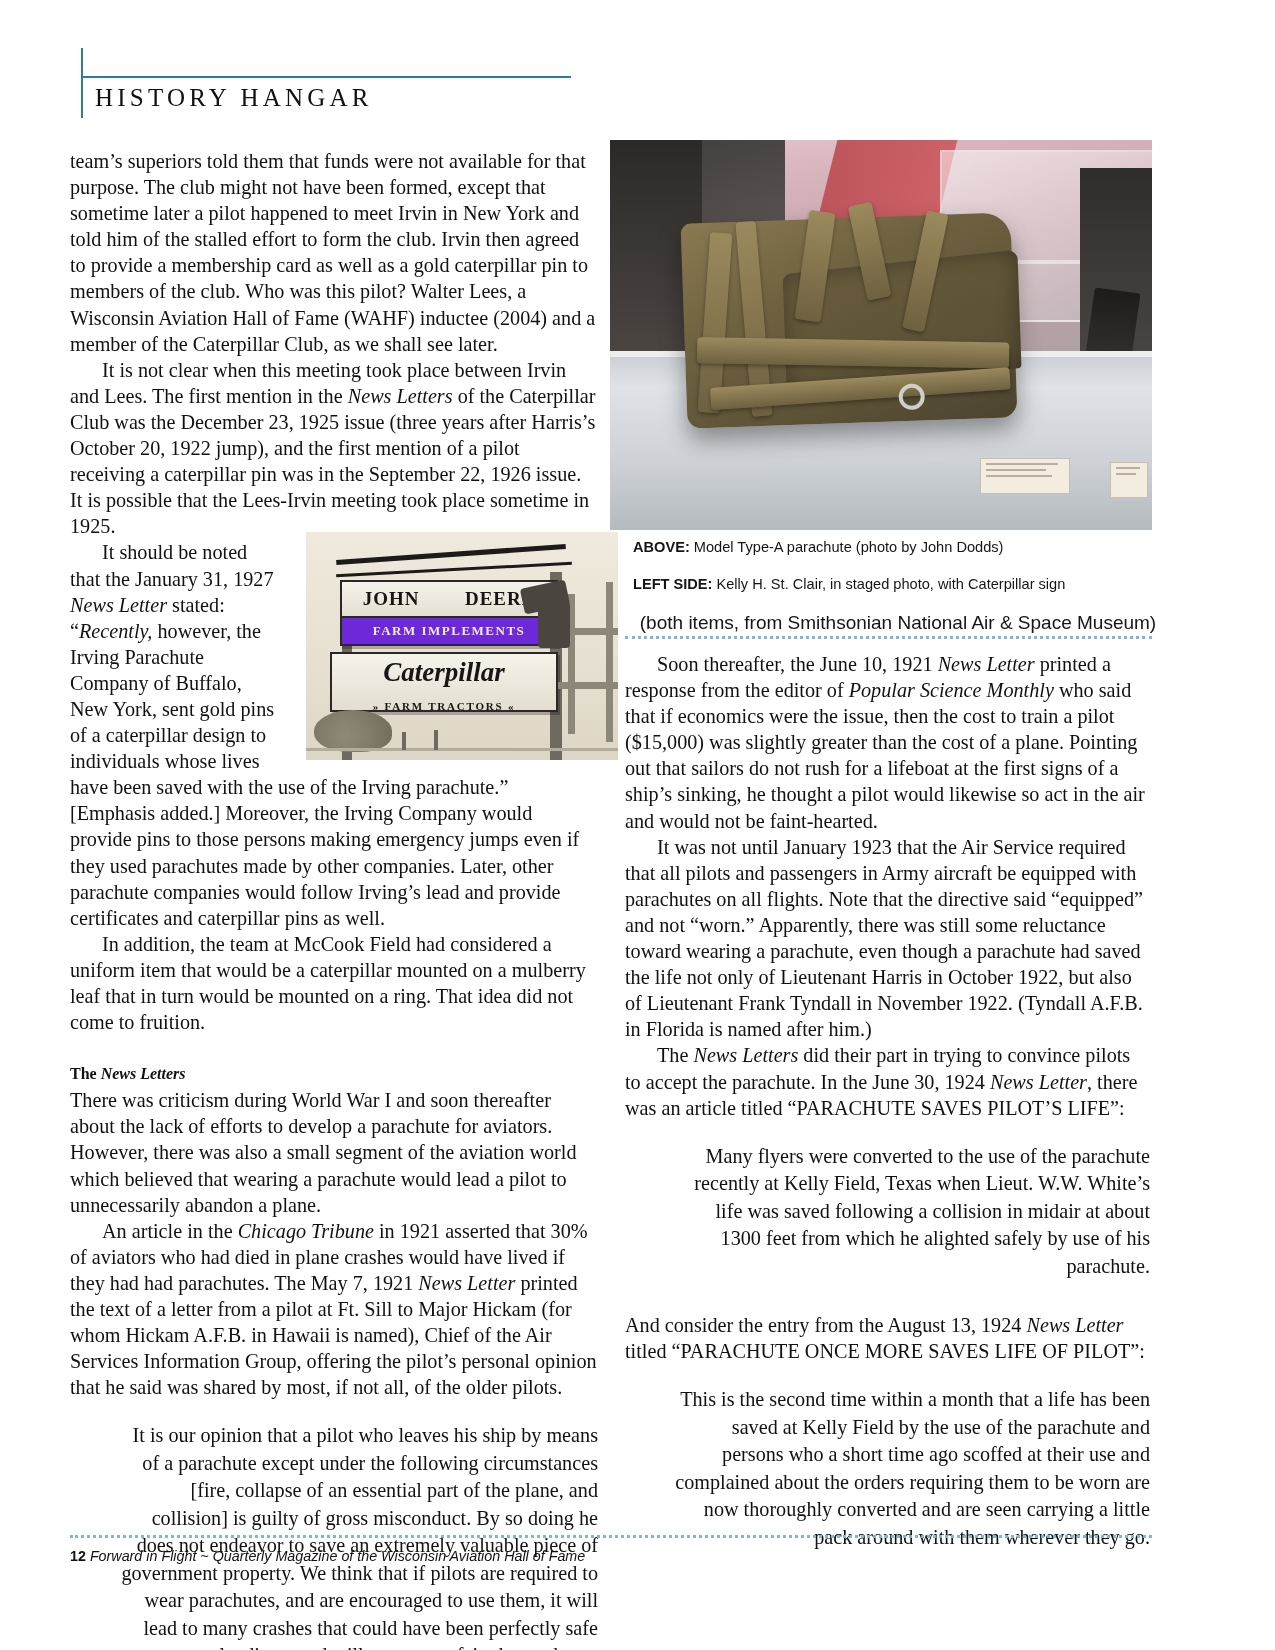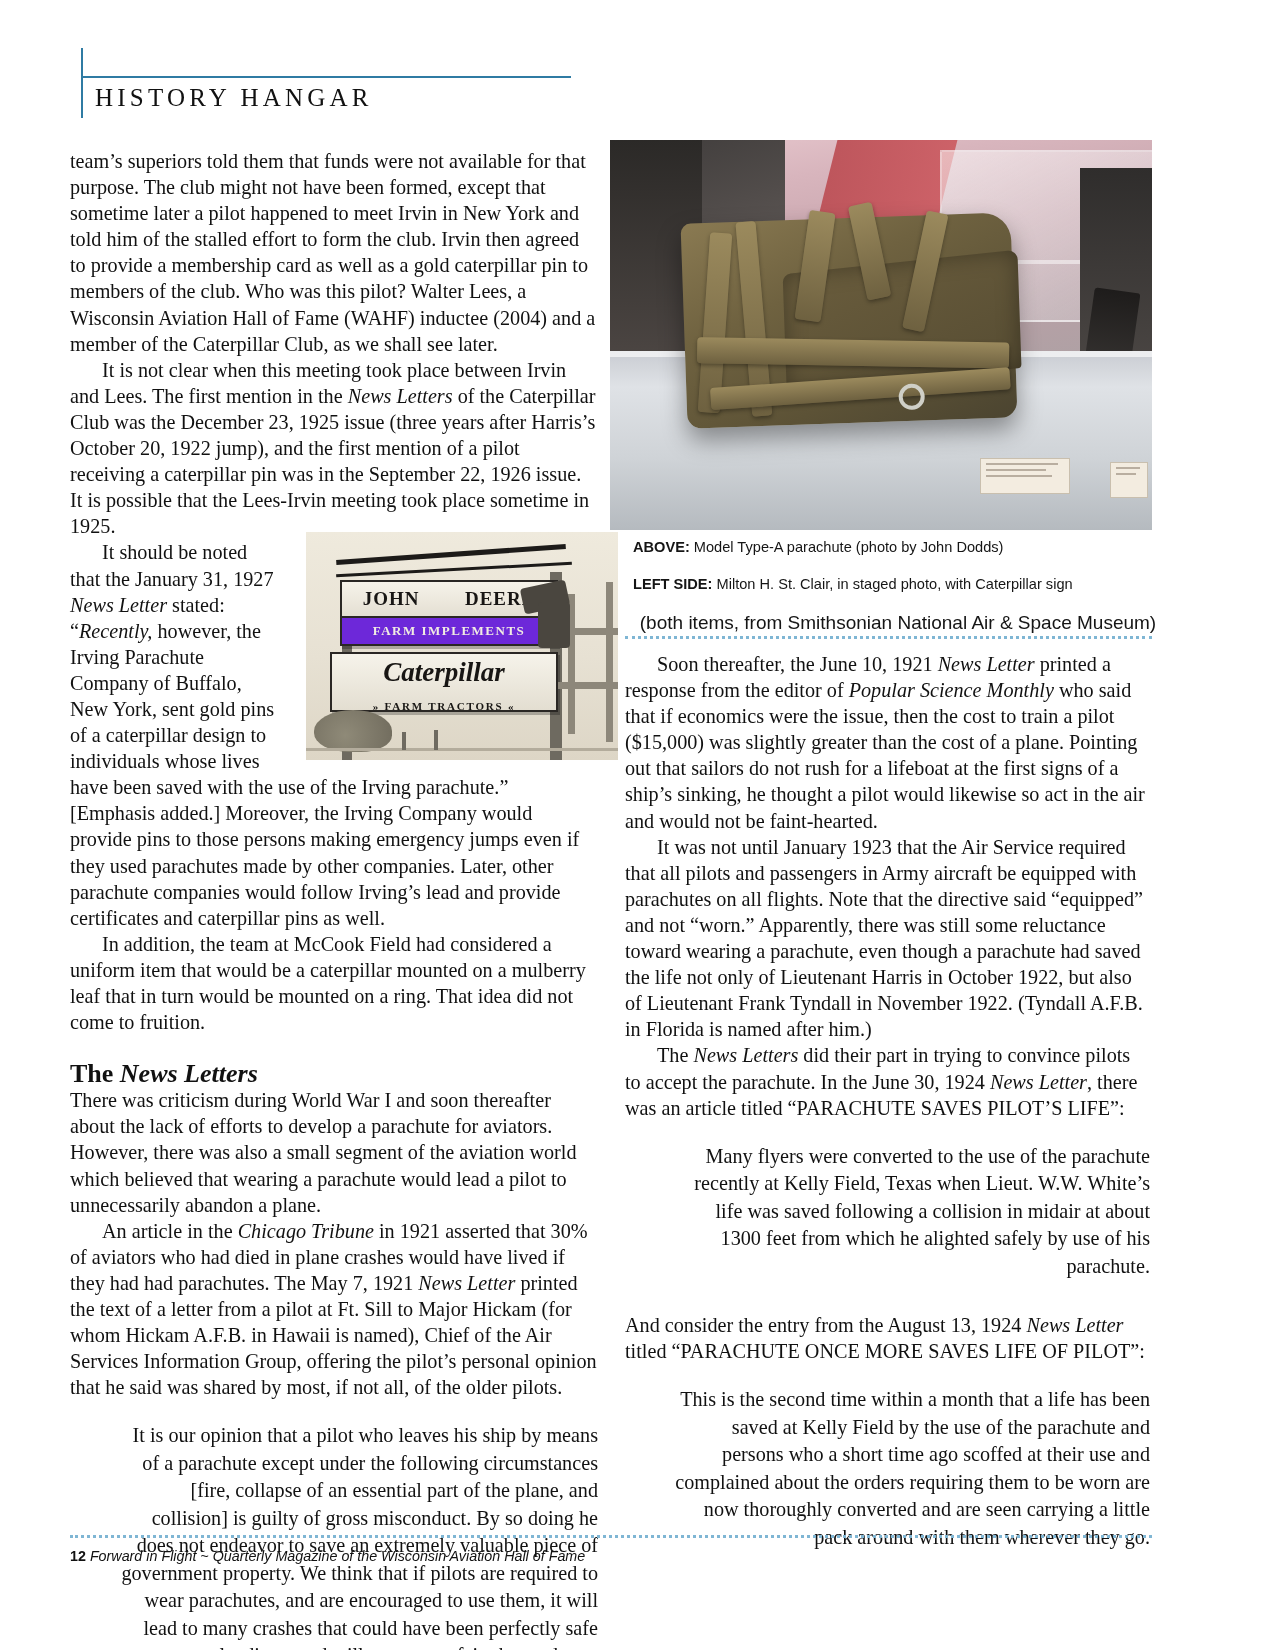--- a/index.html
+++ b/index.html
@@ -72,21 +72,21 @@
     font-size: 20.2px;
     line-height: 26.1px;
     text-align: left;
     font-family: "Liberation Serif", serif;
   }
   p.indent { text-indent: 32px; }
   p.body i { font-style: italic; }
 
   .subhead {
     margin: 0;
-    font-size: 26px;
+    font-size: 16px;
     line-height: 26.1px;
     font-weight: bold;
     padding-top: 26px;
   }
   .subhead i { font-style: italic; }
 
   .blockquote {
     margin: 0;
     padding-left: 48px;
     padding-top: 22px;
@@ -313,21 +313,21 @@
       <span class="line" style="width:24px;"></span>
       <span class="line" style="width:20px;"></span>
     </div>
   </div>
 
   <div class="captions">
     <div class="cap-line">
       <b>ABOVE:</b><span> Model Type-A parachute (photo by John Dodds)</span>
     </div>
     <div class="cap-line">
-      <b>LEFT SIDE:</b><span>  Milton H. St. Clair, in staged photo, with Caterpillar sign</span>
+      <b>LEFT SIDE:</b><span>  Kelly H. St. Clair, in staged photo, with Caterpillar sign</span>
     </div>
     <div class="cap-center">(both items, from Smithsonian National Air &amp; Space Museum)</div>
   </div>
 
   <div class="dotted-rule"></div>
 
   <div class="col-left">
     <p class="body">team’s superiors told them that funds were not available for that purpose. The club might not have been formed, except that sometime later a pilot happened to meet Irvin in New York and told him of the stalled effort to form the club. Irvin then agreed to provide a membership card as well as a gold caterpillar pin to members of the club. Who was this pilot? Walter Lees, a Wisconsin Aviation Hall of Fame (WAHF) inductee (2004) and a member of the Caterpillar Club, as we shall see later.</p>
     <p class="body indent">
       <span>It is not clear when this meeting took place between Irvin and Lees. The first mention in the </span><i>News Letters</i><span> of the Caterpillar Club was the December 23, 1925 issue (three years after Harris’s October 20, 1922 jump), and the first mention of a pilot receiving a caterpillar pin was in the September 22, 1926 issue. It is possible that the Lees-Irvin meeting took place sometime in 1925.</span>

